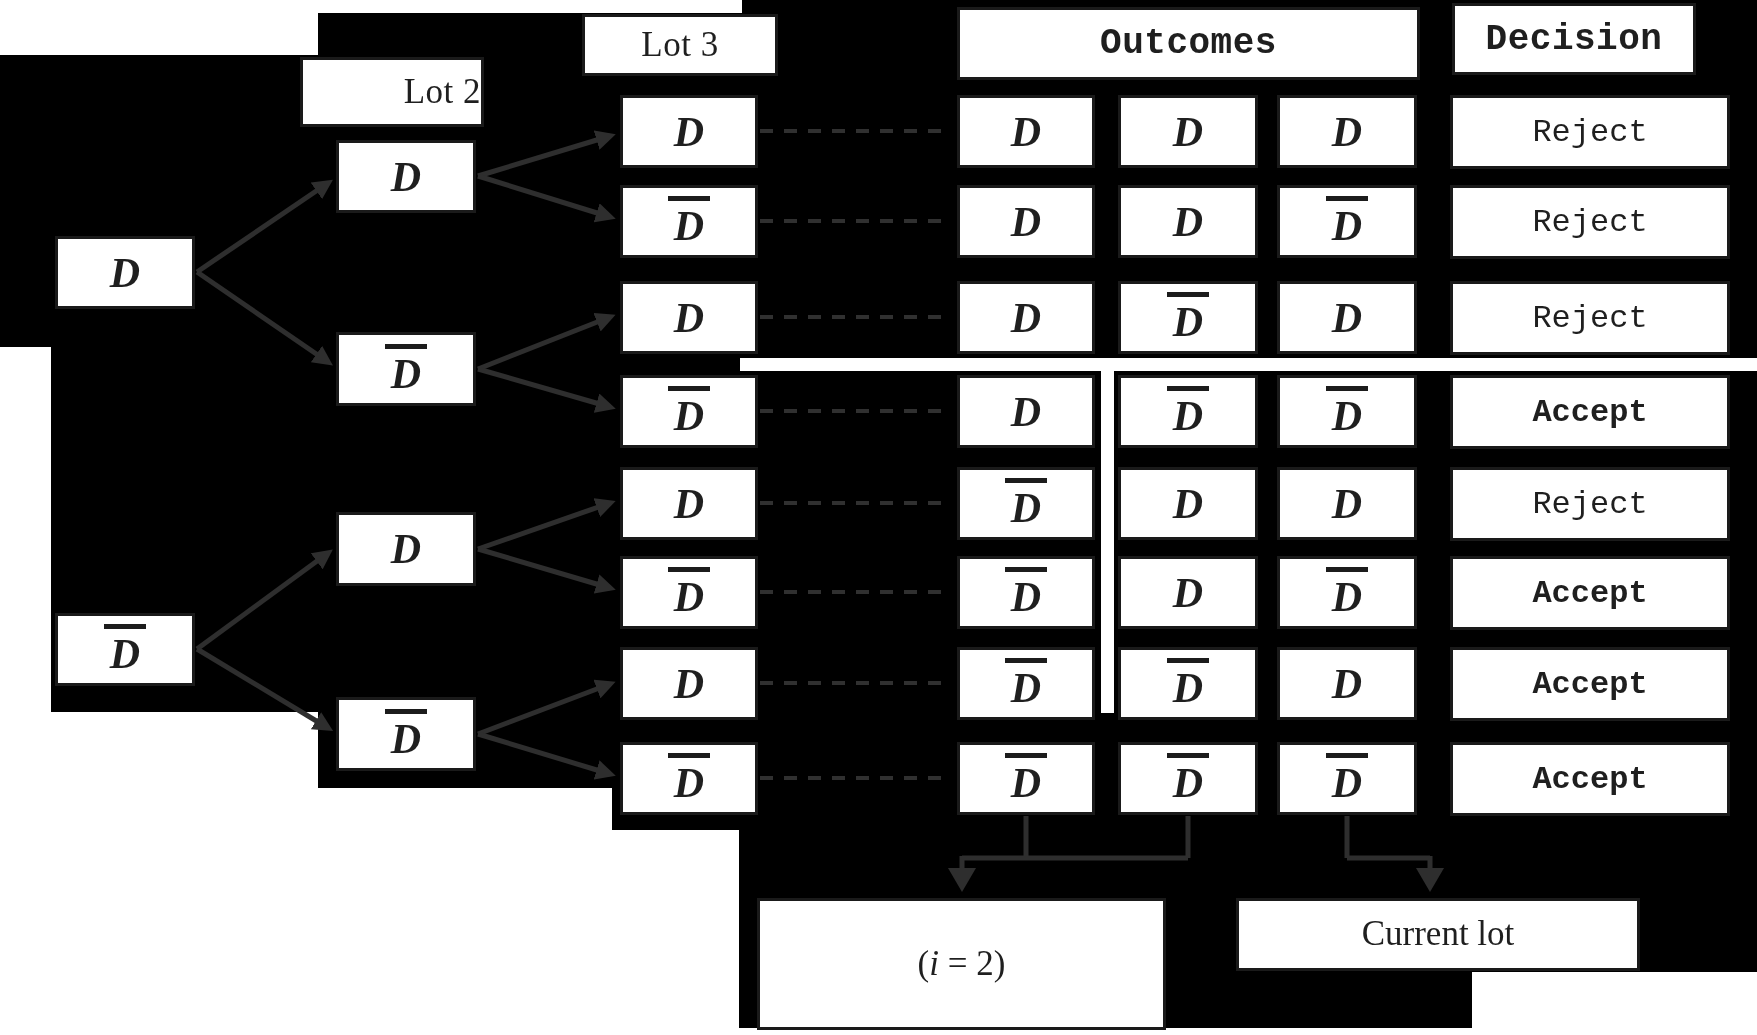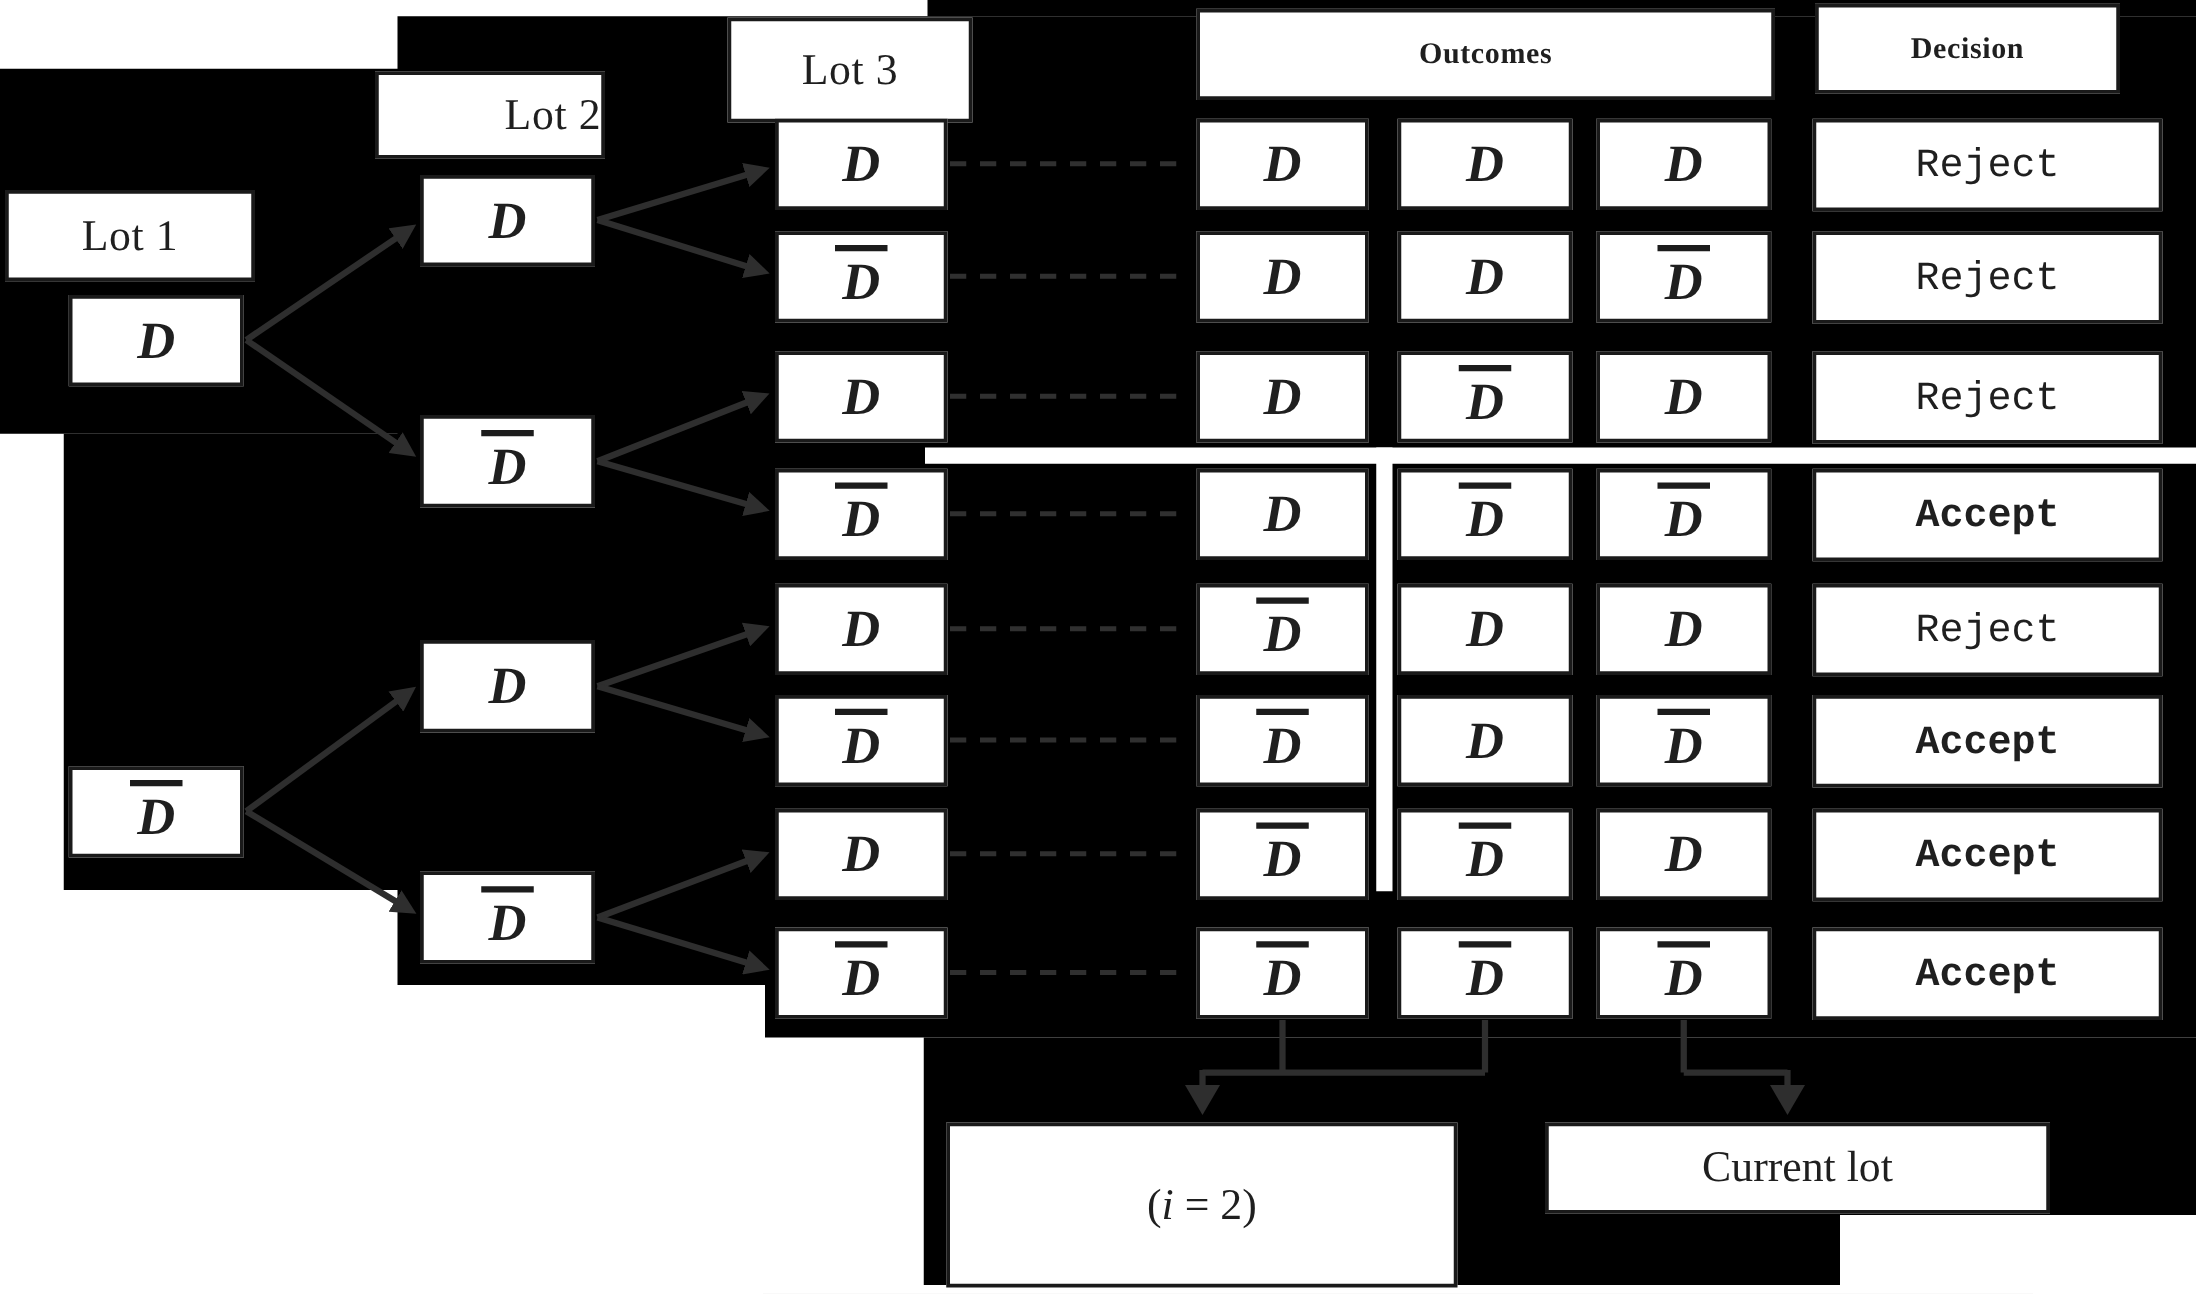--- a/index.html
+++ b/index.html
@@ -10,21 +10,21 @@
   .blk{position:absolute; background:var(--panel,#000000); z-index:1;}
   .band{position:absolute; background:#ffffff; z-index:2;}
   svg.connectors{position:absolute; left:0; top:0; z-index:3; pointer-events:none;}
   .box{
     position:absolute; z-index:4; background:#ffffff;
     border:3px solid var(--edge,#1a1a1a);
     display:flex; align-items:center; justify-content:center;
     box-sizing:border-box; color:#1f1f1f;
   }
   .hdr{font-size:35px; letter-spacing:0.5px;}
-  .hdr-bold{font-weight:700; font-size:24px;}
+  .hdr-bold{font-weight:700; font-size:36px;font-family:Liberation Mono, monospace;}
   .sym{font-weight:700; font-style:italic; font-size:42px; line-height:1;}
   .sym-bar{display:inline-block; border-top:5px solid #1c1c1c; padding:4px 6px 0 6px; line-height:1;}
   .dec{font-size:32px;font-family:Liberation Mono, monospace;}
   .dec.bold{font-weight:700;}
   .foot{font-size:35px; text-align:center; line-height:1.55;}
   .foot .var{font-style:italic;}
 </style>
 </head>
 <body>
 
@@ -78,27 +78,24 @@
     </g>
 
     <g stroke="#2e2e2e" stroke-width="5" fill="none">
       <path d="M1026 816 V858 M1188 816 V858 M962 858 H1188"></path>
       <path d="M962 856 V872" marker-end="url(#ahBig)"></path>
       <path d="M1347 816 V858 M1347 858 H1430"></path>
       <path d="M1430 856 V872" marker-end="url(#ahBig)"></path>
     </g>
   </svg>
 
-  <div class="box hdr" style="left:4px;top:152px;width:200px;height:73px;">
-    <span>Lot 1</span>
-  </div>
   <div class="box hdr" style="left:300px;top:57px;width:184px;height:70px;justify-content:flex-end;">
     <span>Lot 2</span>
   </div>
-  <div class="box hdr" style="left:582px;top:14px;width:196px;height:84px;">
+  <div class="box hdr" style="left:582px;top:14px;width:196px;height:62px;">
     <span>Lot 3</span>
   </div>
   <div class="box hdr hdr-bold" style="left:957px;top:7px;width:463px;height:73px;">
     <span>Outcomes</span>
   </div>
   <div class="box hdr hdr-bold" style="left:1452px;top:3px;width:244px;height:72px;">
     <span>Decision</span>
   </div>
 
   <div id="tree-layer">

